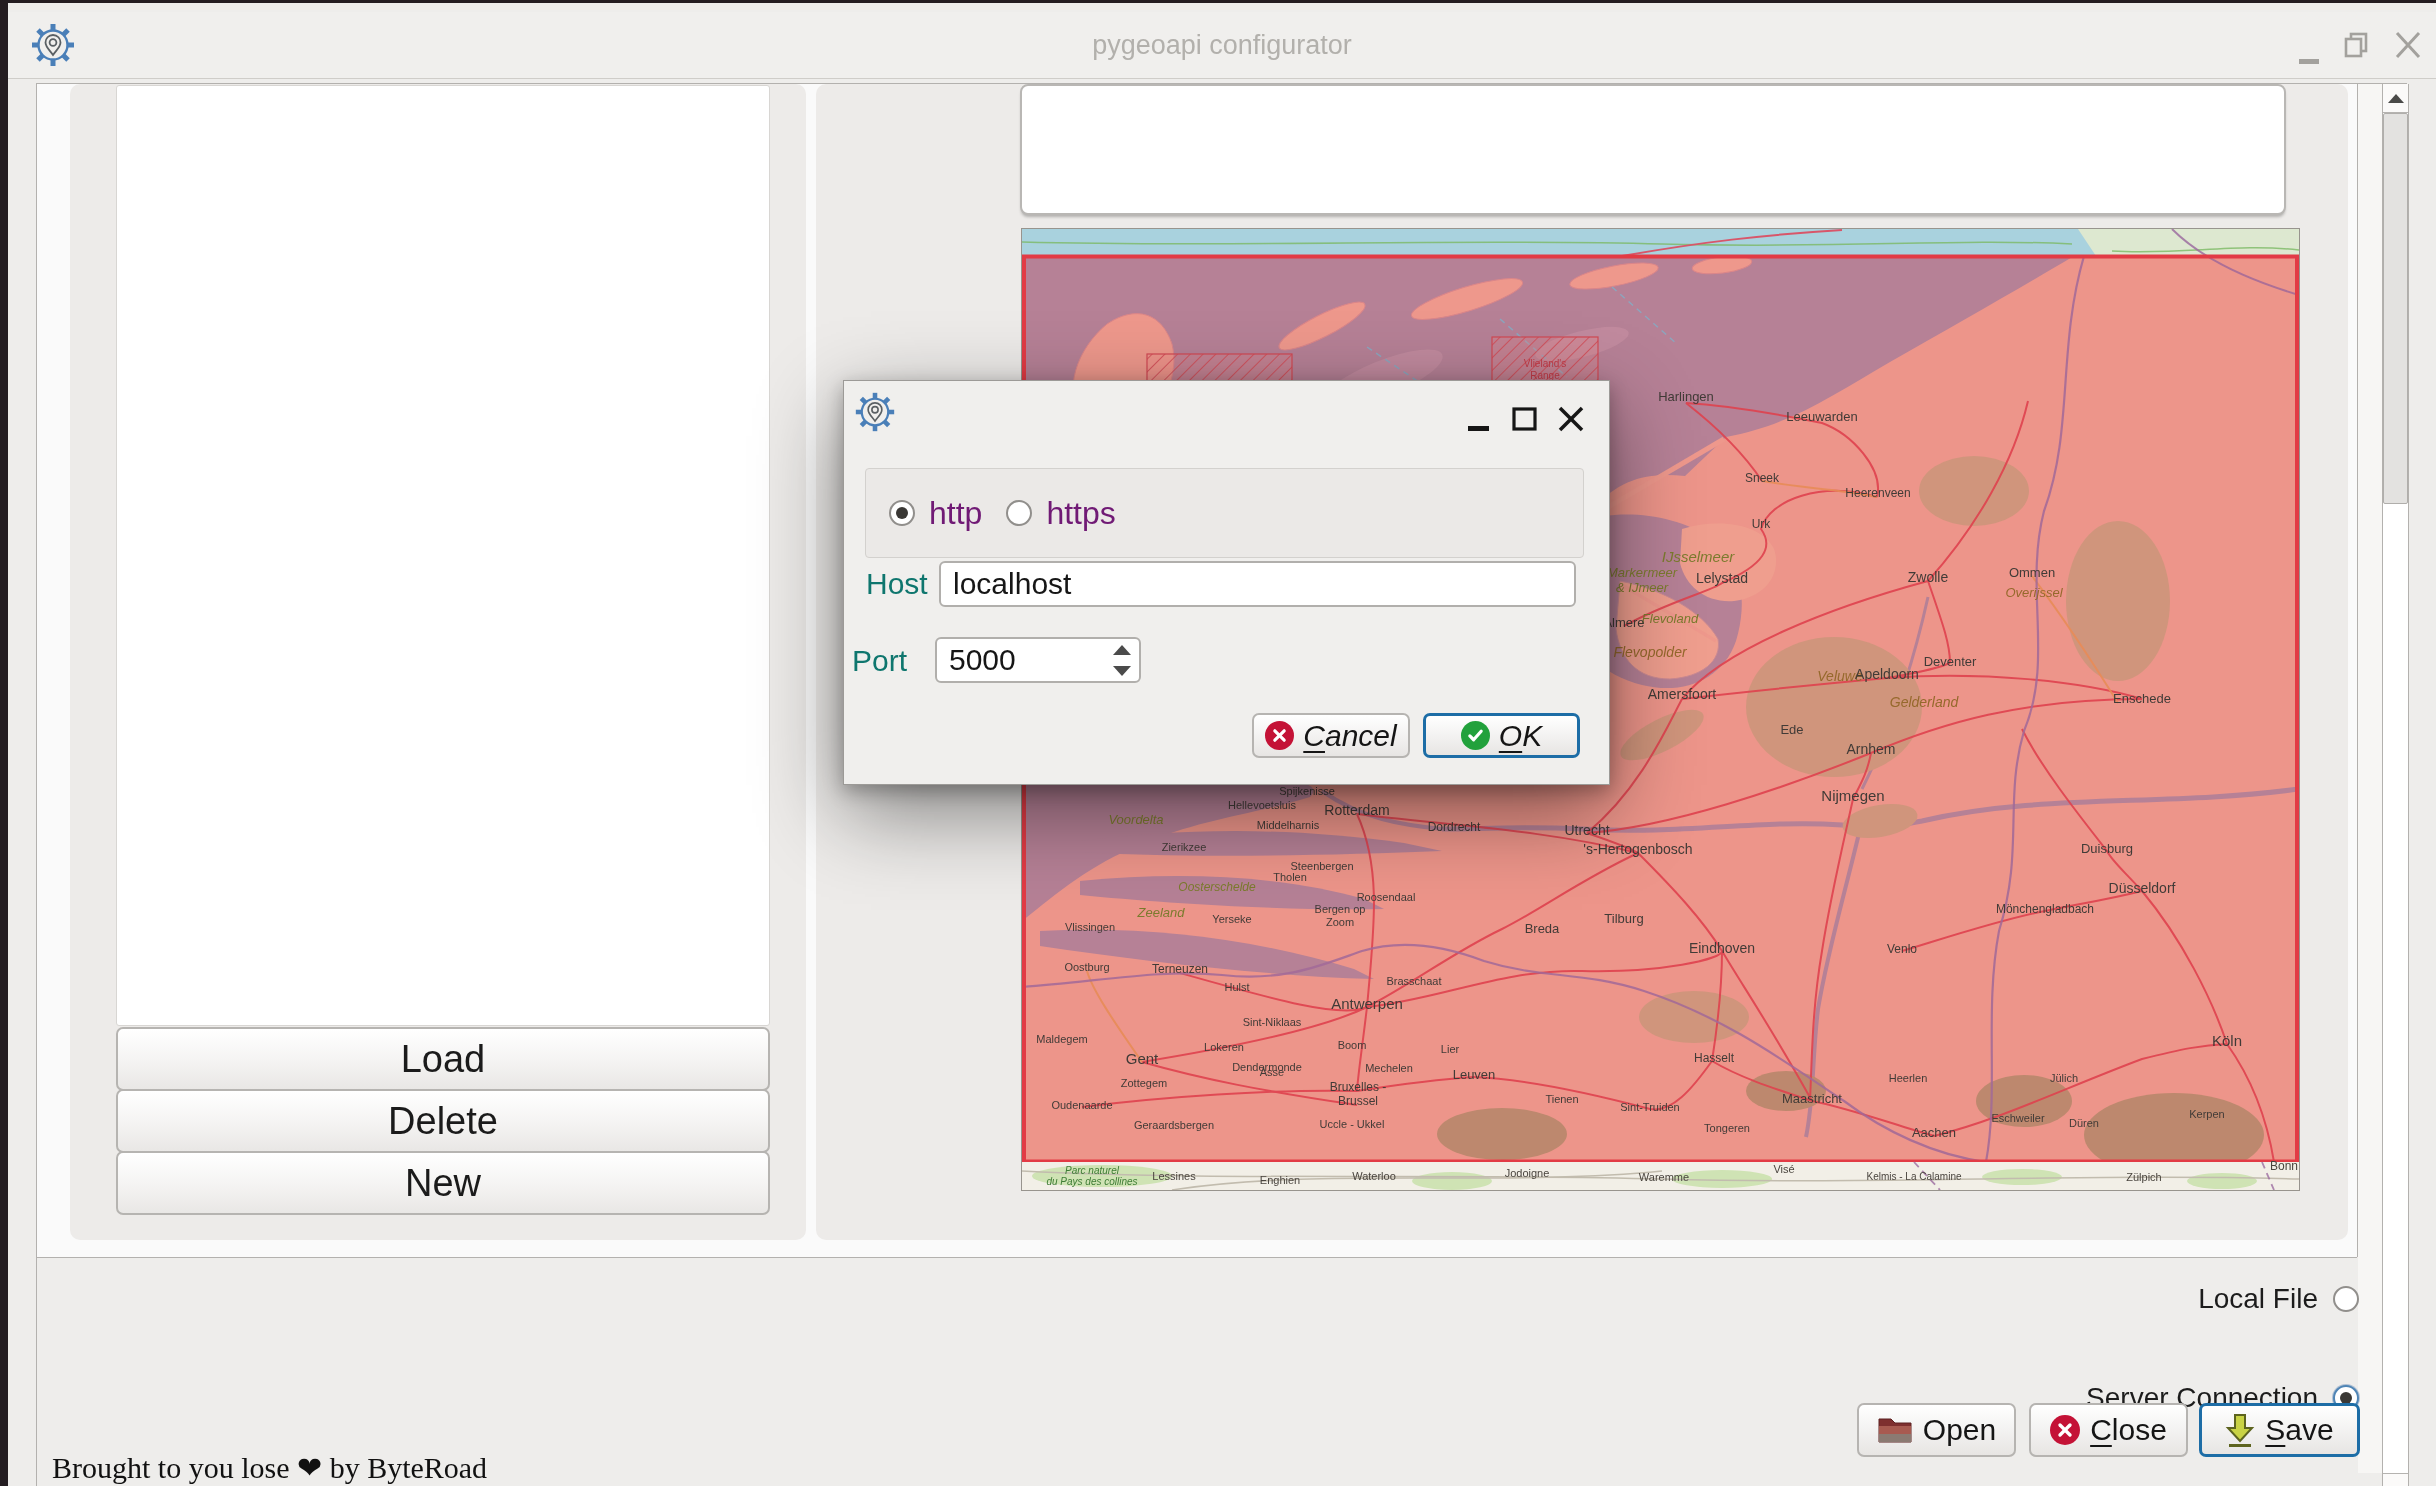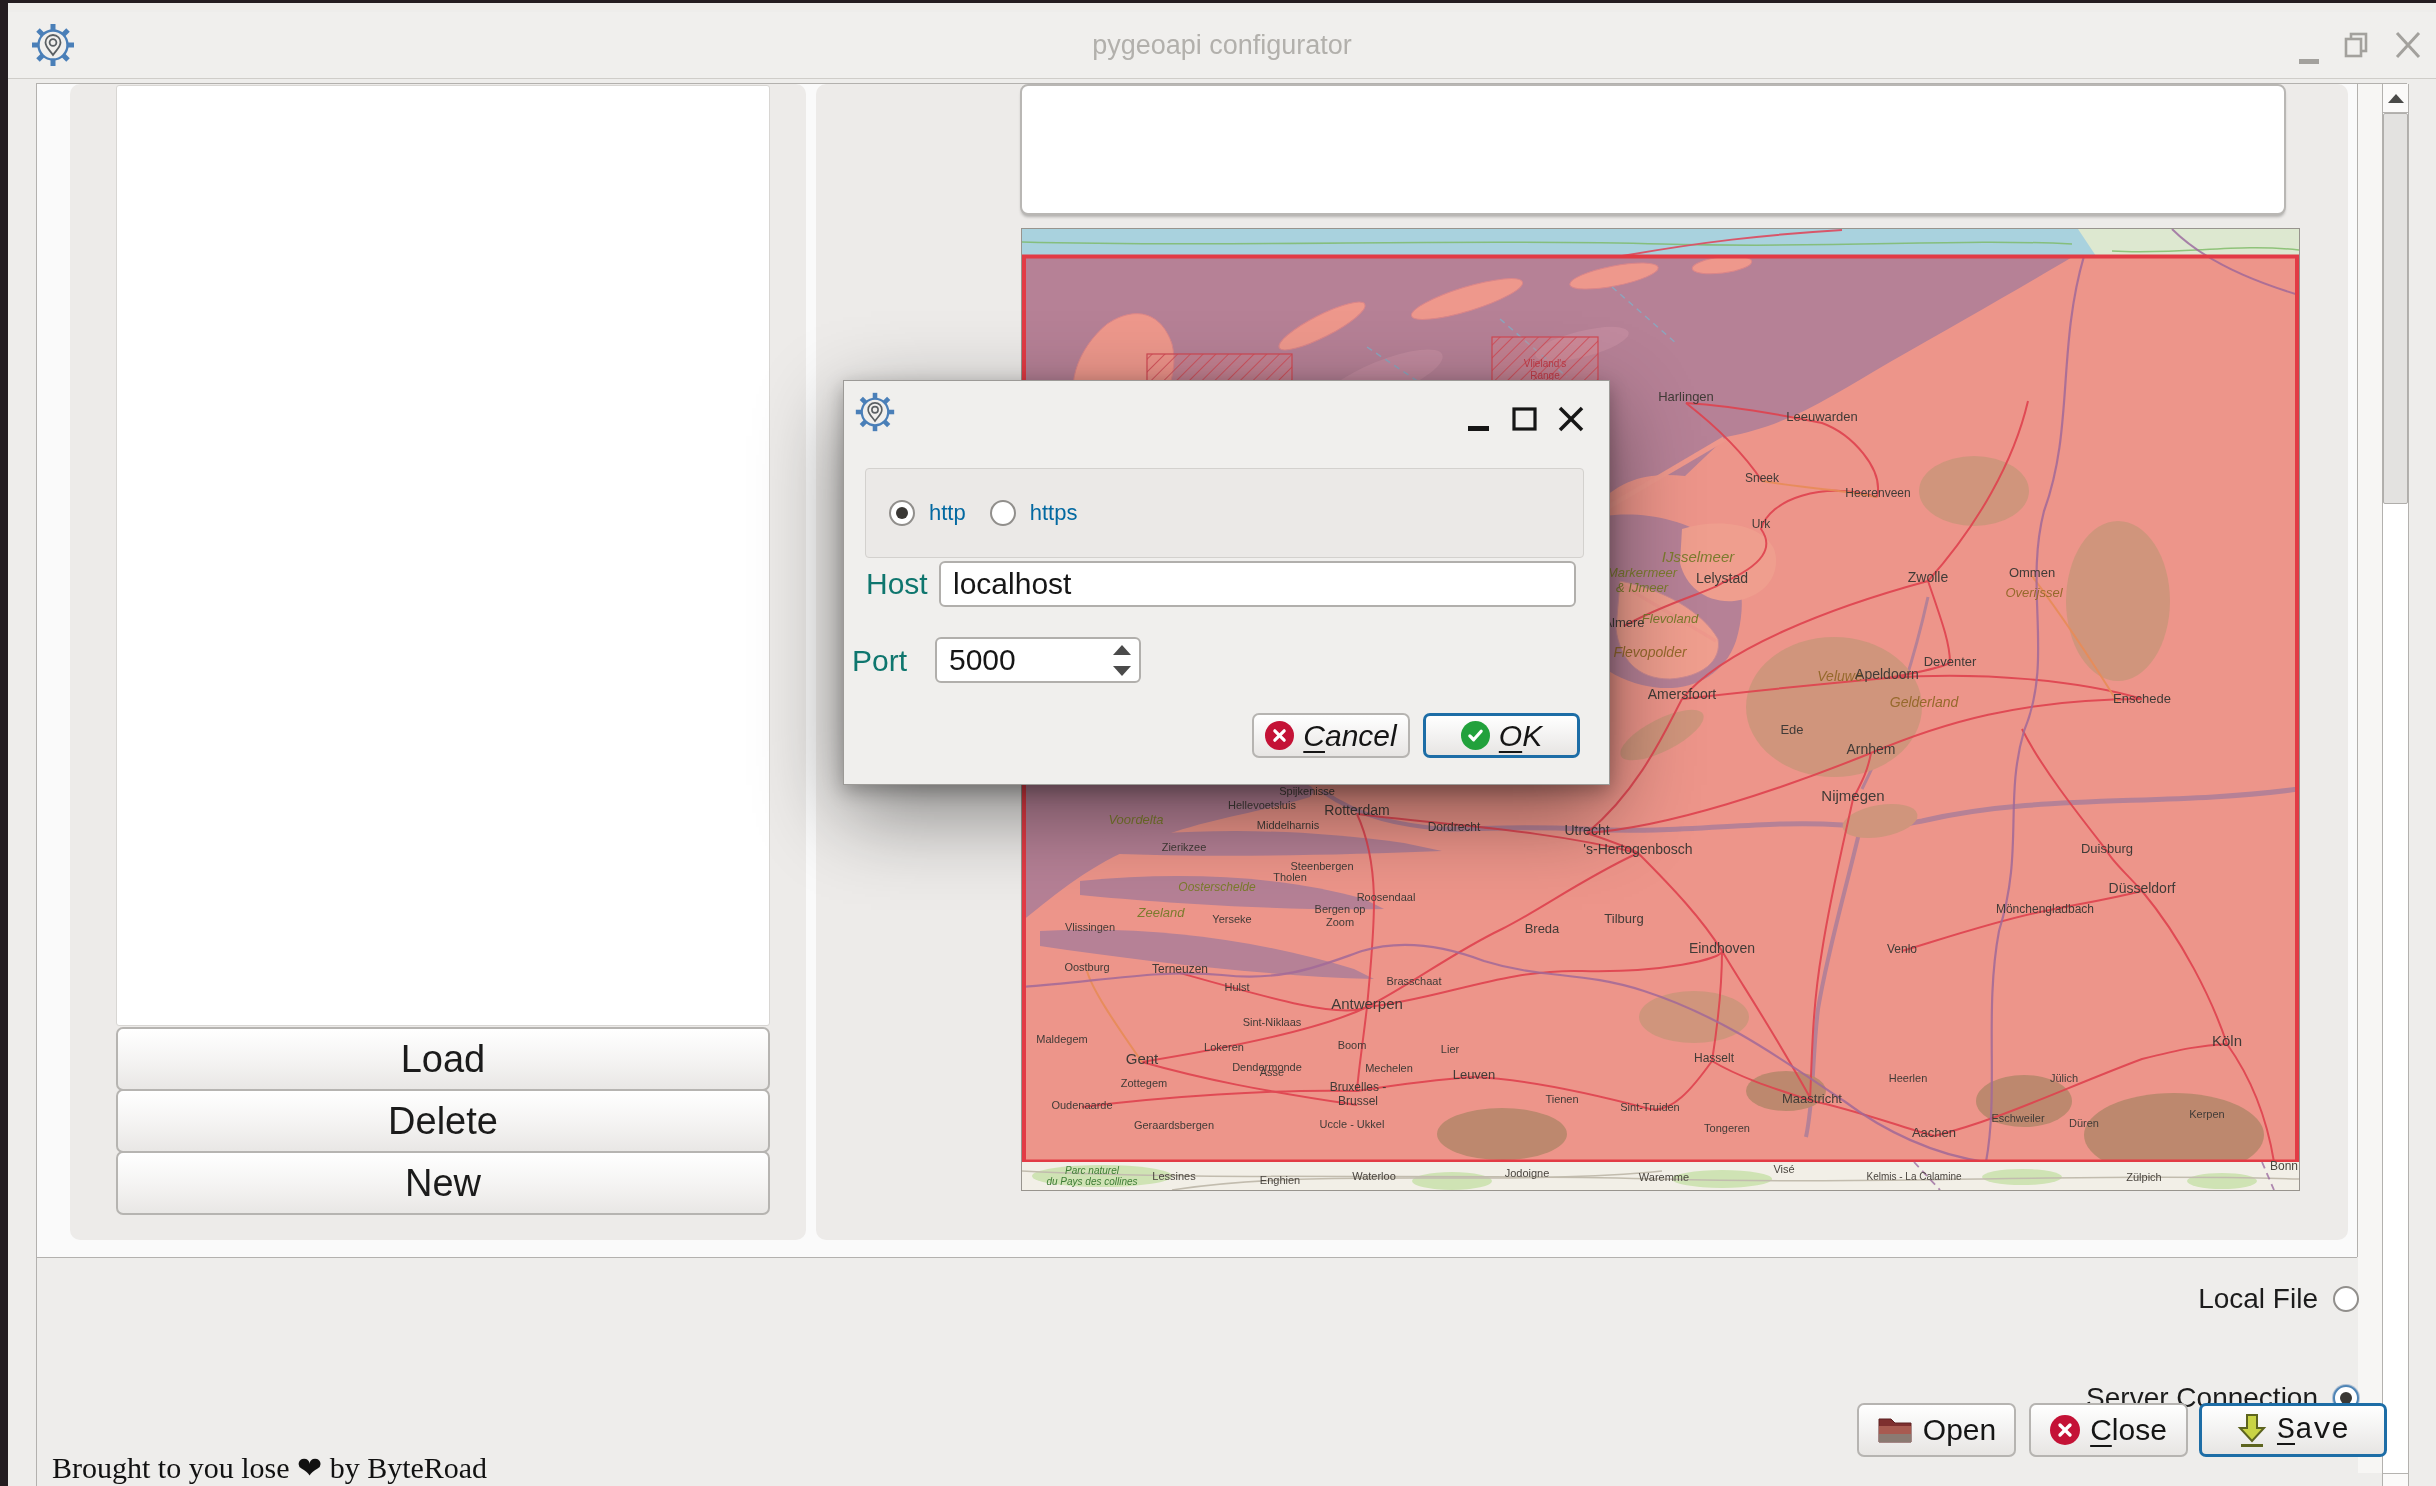--- a/index.html
+++ b/index.html
@@ -68,21 +68,21 @@
   
   .dialog{left:843px;top:380px;width:765px;height:403px;background:#f0efed;z-index:30;
     border:1px solid #9c9a97;box-sizing:content-box;box-shadow:0 28px 80px rgba(0,0,0,.45),0 6px 18px rgba(0,0,0,.28);}
   .dlg-title{position:absolute;left:0;right:0;top:16px;text-align:center;font-size:33px;color:#161616;}
   .dlg-gear{position:absolute;left:10px;top:10px;width:42px;height:42px;}
   .dlg-ctrl{position:absolute;top:0;height:76px;display:flex;align-items:center;}
   .dlg-group{position:absolute;left:21px;top:87px;width:719px;height:90px;background:#ebe9e7;
     border:1px solid #d3d1ce;border-radius:4px;box-sizing:border-box;display:flex;align-items:center;
     padding-left:23px;gap:24px;}
   .dlg-radio-item{display:flex;align-items:center;gap:14px;}
-  .dlg-radio-item .rlabel{font-size:22px;color:#0369a1;}
+  .dlg-radio-item .rlabel{font-size:32px;color:#701a75;}
   .field-label{position:absolute;font-size:30px;color:#0f766e;}
   .text-input{position:absolute;background:#ffffff;border:2px solid #b1afac;border-radius:6px;
     box-sizing:border-box;font-size:30px;color:#161616;padding:0 12px;
     font-family:"Liberation Sans",sans-serif;outline:none;}
   .spinbox{position:absolute;background:#ffffff;border:2px solid #b1afac;border-radius:6px;box-sizing:border-box;}
   .spin-input{position:absolute;left:0;top:0;bottom:0;width:168px;border:none;outline:none;
     font-size:30px;color:#161616;padding:0 0 0 12px;font-family:"Liberation Sans",sans-serif;background:transparent;}
   .spin-btns{position:absolute;right:0;top:0;bottom:0;width:34px;display:flex;flex-direction:column;}
   .spin-btn{flex:1;display:flex;align-items:center;justify-content:center;}
   .tri-up{width:0;height:0;border-left:9px solid transparent;border-right:9px solid transparent;border-bottom:10px solid #4b4b4b;}
@@ -418,21 +418,21 @@
   </button>
   <button class="push-btn" style="left:2029px;top:1403px;width:159px;">
     <span class="ic-circle ic-red">
       <svg width="16" height="16" viewBox="0 0 16 16">
           <line x1="3" y1="3" x2="13" y2="13" stroke="#fff" stroke-width="3.4" stroke-linecap="round"></line>
           <line x1="13" y1="3" x2="3" y2="13" stroke="#fff" stroke-width="3.4" stroke-linecap="round"></line>
         </svg>
     </span>
     <span><u>C</u>lose</span>
   </button>
-  <button class="push-btn default" style="left:2199px;top:1403px;width:188px;font-family:Liberation Mono, monospace;">
+  <button class="push-btn default" style="left:2199px;top:1403px;width:161px;">
     <svg width="30" height="34" viewBox="0 0 30 34">
       <path d="M10,2 h10 v13 h7 l-12,13 l-12,-13 h7 z" fill="#c9d345" stroke="#5d641f" stroke-width="2"></path>
       <rect x="4" y="31" width="22" height="3" fill="#5d641f"></rect>
     </svg>
     <span><u>S</u>ave</span>
   </button>
 
   <div class="abs statusbar">Brought to you lose ❤ by ByteRoad</div>
 
   <div class="abs dialog">

